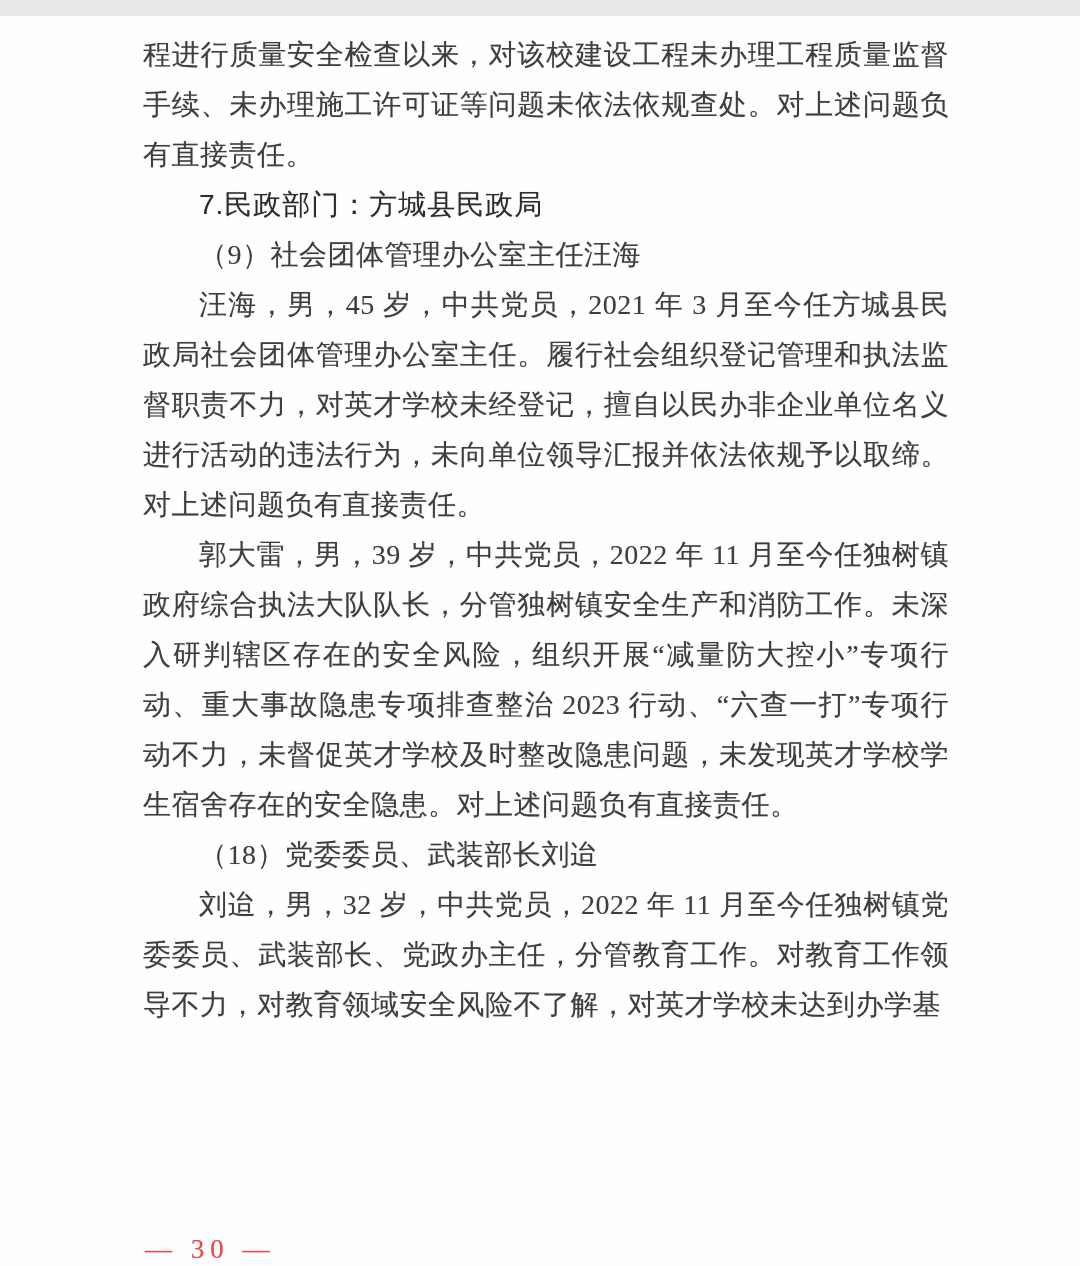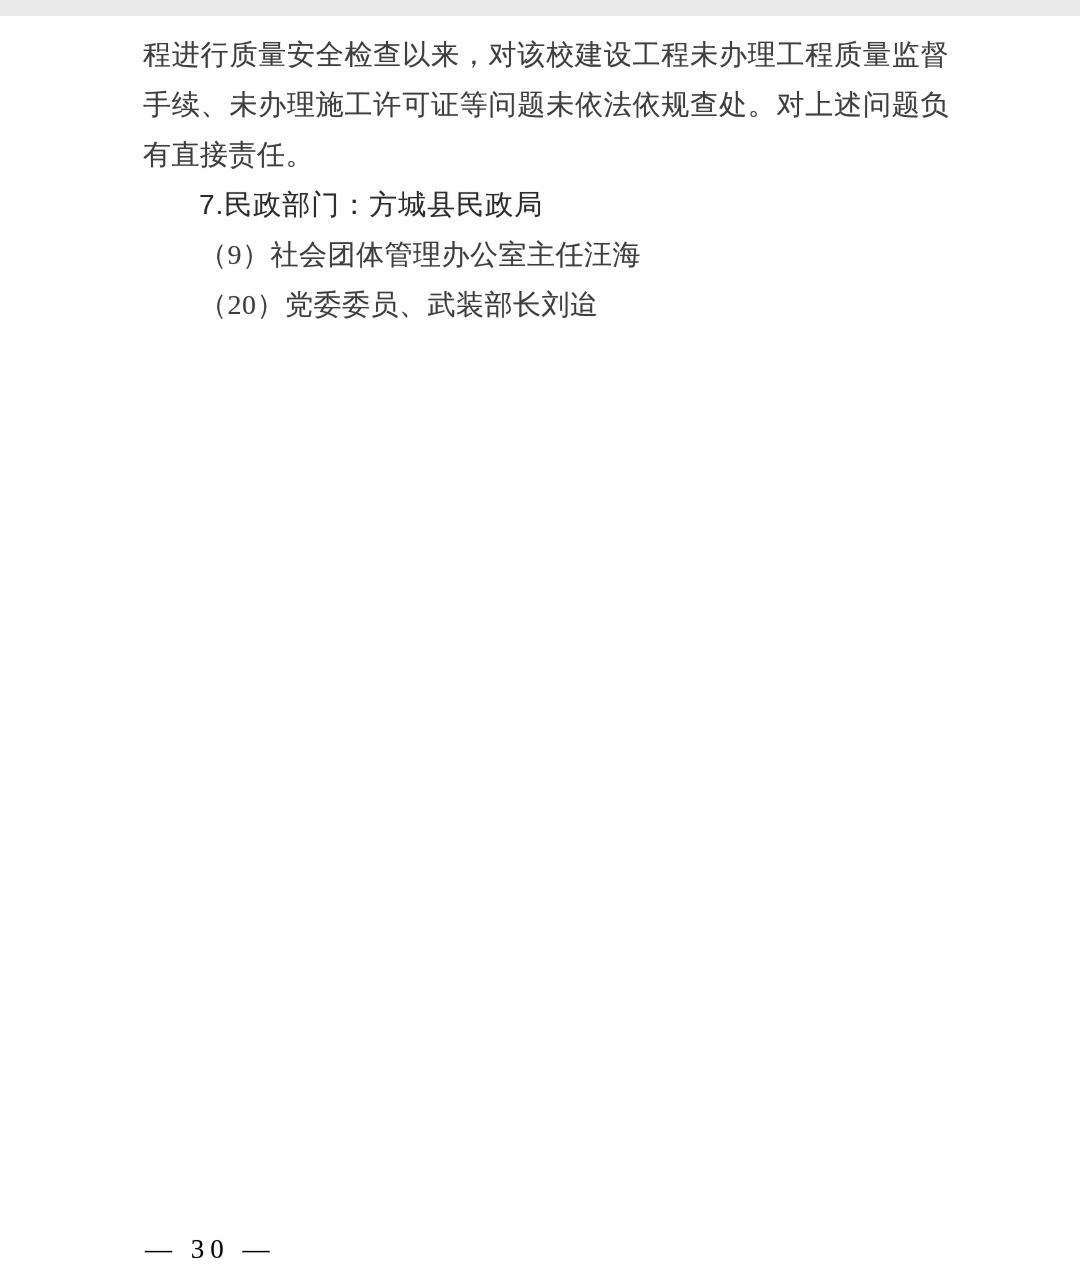--- a/index.html
+++ b/index.html
@@ -36,29 +36,32 @@
     text-indent: 2em;
     font-family: "Liberation Sans", "DejaVu Sans", sans-serif;
     letter-spacing: 1px;
   }
   .footer {
     position: absolute;
     left: 145px;
     top: 1218px;
     font-size: 27px;
     letter-spacing: 6px;
-    color: #000000;
+    color: #ef4444;
     text-shadow: 0 0 1px rgba(70,70,70,0.3);
   }
 </style>
 </head>
 <body>
 
 <div class="page">
   <div class="text-block">
     <p>程进行质量安全检查以来，对该校建设工程未办理工程质量监督手续、未办理施工许可证等问题未依法依规查处。对上述问题负有直接责任。</p>
     <p class="heading">7.民政部门：方城县民政局</p>
     <p class="indent">（9）社会团体管理办公室主任汪海</p>
-    <p class="indent">（20）党委委员、武装部长刘迨</p>
+    <p class="indent">汪海，男，45 岁，中共党员，2021 年 3 月至今任方城县民政局社会团体管理办公室主任。履行社会组织登记管理和执法监督职责不力，对英才学校未经登记，擅自以民办非企业单位名义进行活动的违法行为，未向单位领导汇报并依法依规予以取缔。对上述问题负有直接责任。</p>
+    <p class="indent">郭大雷，男，39 岁，中共党员，2022 年 11 月至今任独树镇政府综合执法大队队长，分管独树镇安全生产和消防工作。未深入研判辖区存在的安全风险，组织开展“减量防大控小”专项行动、重大事故隐患专项排查整治 2023 行动、“六查一打”专项行动不力，未督促英才学校及时整改隐患问题，未发现英才学校学生宿舍存在的安全隐患。对上述问题负有直接责任。</p>
+    <p class="indent">（18）党委委员、武装部长刘迨</p>
+    <p class="indent">刘迨，男，32 岁，中共党员，2022 年 11 月至今任独树镇党委委员、武装部长、党政办主任，分管教育工作。对教育工作领导不力，对教育领域安全风险不了解，对英才学校未达到办学基</p>
   </div>
 
   <div class="footer">— 30 —</div>
 </div>
 
 </body></html>

